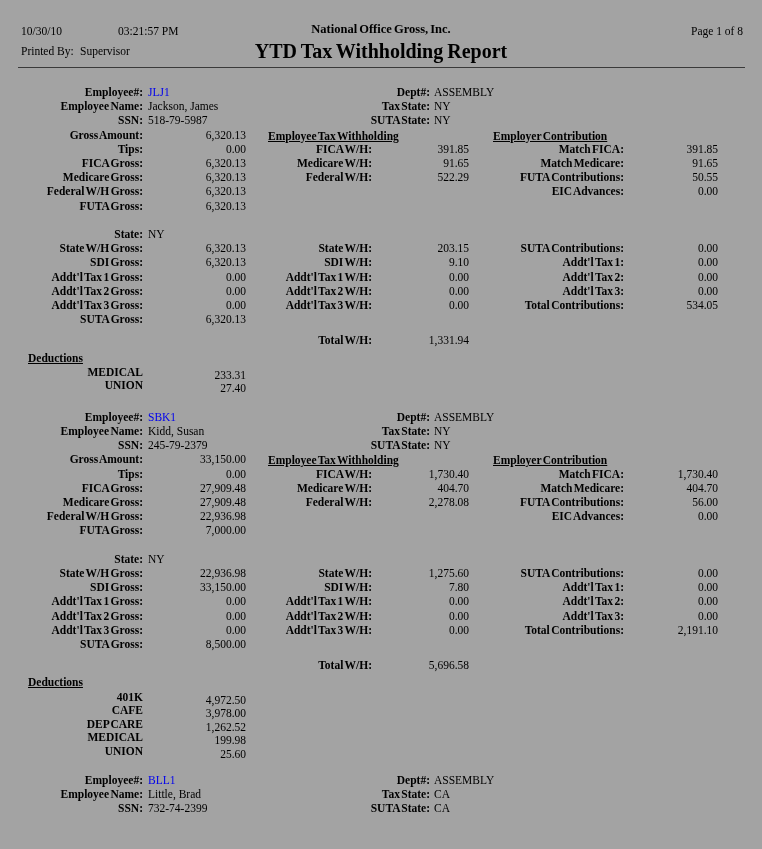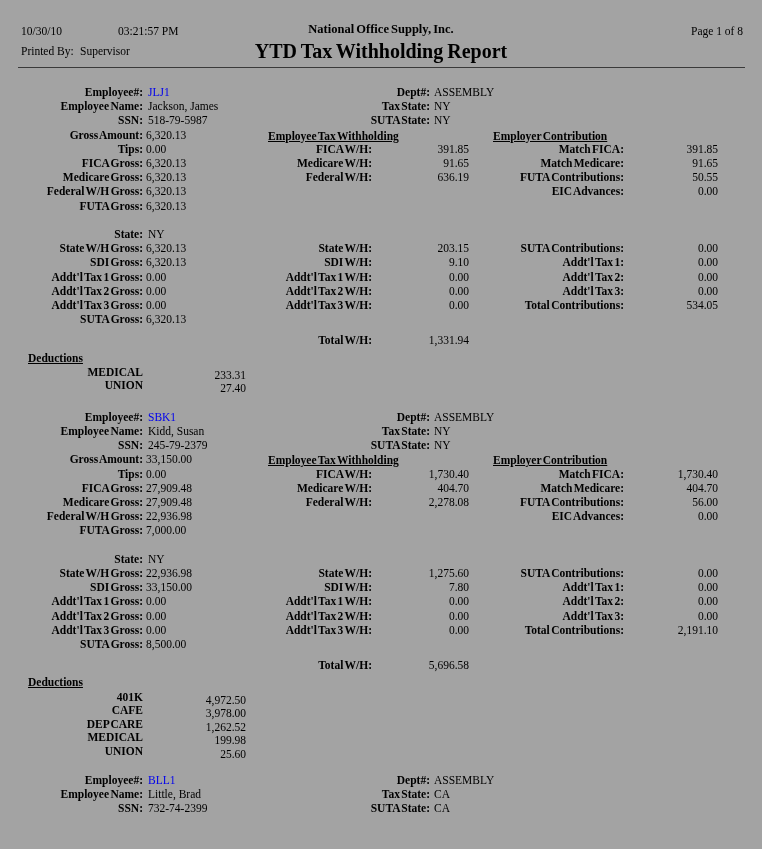--- a/index.html
+++ b/index.html
@@ -23,42 +23,42 @@
   .off1{top:14.2px;}
   .staterow{margin-top:14.2px;}
   .totalrow{margin-top:7px;}
   .dedhdr{margin-top:3px;padding-left:35px;}
   .dedrows{position:relative;}
   .drow{position:relative;height:13.6px;}
   .block2{margin-top:18px;}
   .block3{margin-top:15px;}
   
   .lw{position:absolute;left:0;width:143px;text-align:right;font-weight:bold;word-spacing:-1.5px;}
-  .lv{position:absolute;left:146px;width:100px;}
+  .lv{position:absolute;left:146px;width:100px;text-align:right;}
   .ev{position:absolute;left:148px;}
   .hl{position:absolute;left:250px;width:180px;text-align:right;font-weight:bold;word-spacing:-1.5px;}
   .hv{position:absolute;left:434px;}
   .ml{position:absolute;left:240px;width:132px;text-align:right;font-weight:bold;word-spacing:-1.5px;}
   .mv{position:absolute;left:375px;width:94px;text-align:right;}
   .rl{position:absolute;left:480px;width:144px;text-align:right;font-weight:bold;word-spacing:-1.5px;}
   .rv{position:absolute;left:630px;width:88px;text-align:right;}
   .mh{position:absolute;left:268px;top:1px;font-weight:bold;text-decoration:underline;word-spacing:-1.5px;}
   .rh{position:absolute;left:493px;top:1px;font-weight:bold;text-decoration:underline;word-spacing:-1.5px;}
   .dh{position:absolute;left:28px;font-weight:bold;text-decoration:underline;}
   .dv{position:absolute;left:146px;width:100px;text-align:right;top:3px;}
   .link{color:var(--link-color,#0000EE);cursor:pointer;}
 </style>
 </head>
 <body>
 
 <div class="page">
 
   <span class="date">10/30/10</span>
   <span class="time">03:21:57 PM</span>
-  <span class="company">National Office Supply, Inc.</span>
+  <span class="company">National Office Gross, Inc.</span>
   <span class="pageinfo">Page 1 of 8</span>
   <span class="pbl">Printed By:</span>
   <span class="pbv">Supervisor</span>
   <span class="title">YTD Tax Withholding Report</span>
   <div class="rule"></div>
 
   <div class="content">
 
     <div class="block">
       <div class="row">
@@ -112,21 +112,21 @@
             <div class="row">
               <span class="ml">FICA W/H:</span>
               <span class="mv">391.85</span>
             </div>
             <div class="row">
               <span class="ml">Medicare W/H:</span>
               <span class="mv">91.65</span>
             </div>
             <div class="row">
               <span class="ml">Federal W/H:</span>
-              <span class="mv">636.19</span>
+              <span class="mv">522.29</span>
             </div>
           </div>
         <div class="colwrap off1">
             <div class="row">
               <span class="rl">Match FICA:</span>
               <span class="rv">391.85</span>
             </div>
             <div class="row">
               <span class="rl">Match Medicare:</span>
               <span class="rv">91.65</span>

